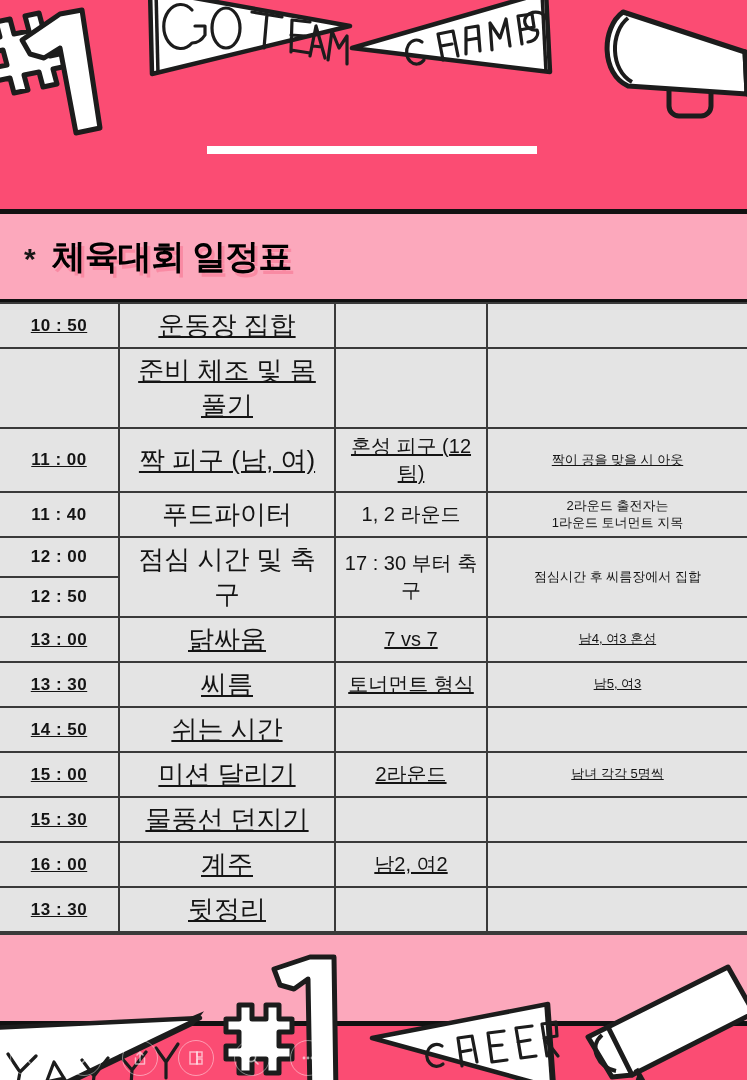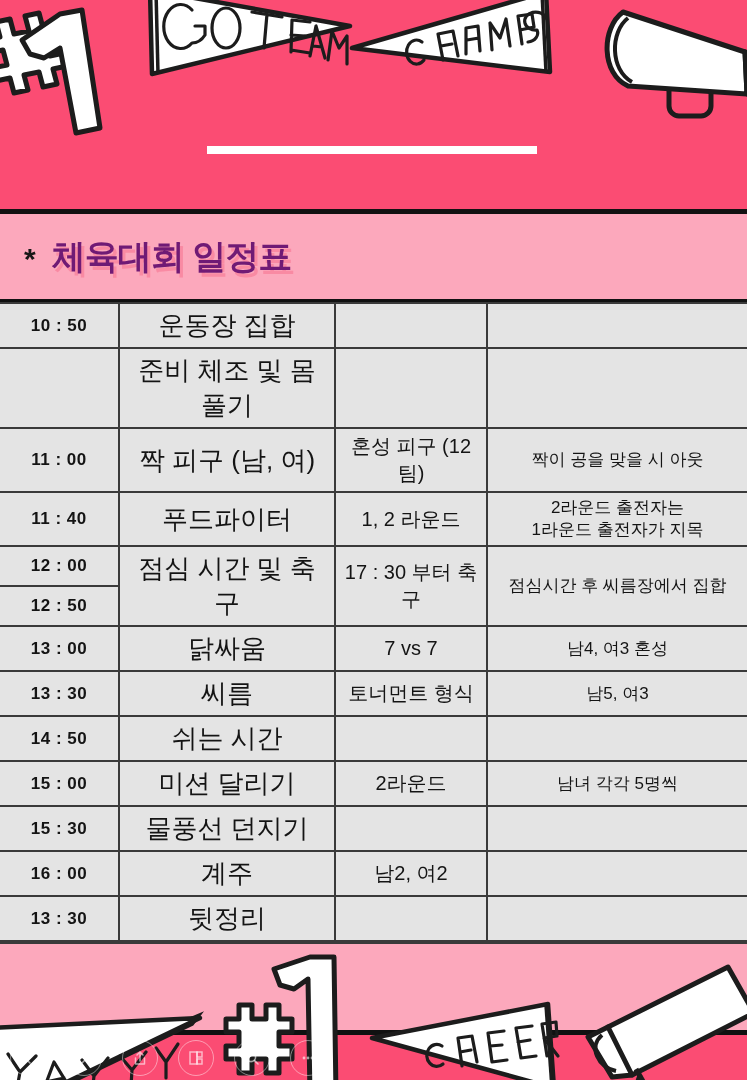--- a/index.html
+++ b/index.html
@@ -42,21 +42,21 @@
     height:88px;
     border-bottom:3px solid #111;
     display:flex;align-items:center;
     padding:0 0 0 24px;box-sizing:border-box;
   }
   .title-star{
     font-size:30px;font-weight:700;color:#171717;
     margin-right:16px;line-height:1;transform:translateY(2px);
   }
   .title-text{
-    font-size:34px;font-weight:700;color:#701a75;
+    font-size:34px;font-weight:700;color:#000000;
     letter-spacing:-1px;
     text-shadow:3px 4px 0 #f98aa3;
     white-space:nowrap;
   }
 
   table.sched{
     border-collapse:collapse;
     width:747px;table-layout:fixed;
     background:#e4e4e4;
   }
@@ -72,24 +72,24 @@
   table.sched td:last-child{border-right:none;}
 
   col.c-time{width:119px;}
   col.c-event{width:216px;}
   col.c-detail{width:152px;}
   col.c-note{width:260px;}
 
   .t-time{font-size:17px;font-weight:700;letter-spacing:.5px;}
   .t-event{font-size:26px;font-weight:500;}
   .t-detail{font-size:20px;font-weight:500;}
-  .t-note{font-size:17px;font-weight:500;line-height:1.3;}
+  .t-note{font-size:13px;font-weight:500;line-height:1.3;}
   .t-note .l2{display:block;}
 
-  .row-tall td{height:40px;}
+  .row-tall td{height:40px;text-decoration:underline;}
   .sheet-foot{
     background:#fca8bc;height:86px;
     border-top:2px solid #3a3a3a;
   }
 
   
   .navbar{
     position:absolute;left:0;bottom:0;width:747px;height:44px;
     display:flex;align-items:center;
     padding-left:10px;box-sizing:border-box;gap:20px;
@@ -191,21 +191,21 @@
           <td class="t-event">짝 피구 (남, 여)</td>
           <td class="t-detail">혼성 피구 (12팀)</td>
           <td class="t-note">짝이 공을 맞을 시 아웃</td>
         </tr>
         <tr>
           <td class="t-time">11 : 40</td>
           <td class="t-event">푸드파이터</td>
           <td class="t-detail">1, 2 라운드</td>
           <td class="t-note">
             <span class="l2">2라운드 출전자는</span>
-            <span class="l2">1라운드 출전자가 지목</span>
+            <span class="l2">1라운드 토너먼트 지목</span>
           </td>
         </tr>
         <tr>
           <td class="t-time">12 : 00</td>
           <td class="t-event" rowspan="2">점심 시간 및 축구</td>
           <td class="t-detail" rowspan="2">
             <span class="l2">17 : 30 부터</span>
             <span class="l2">축구</span>
           </td>
           <td class="t-note" rowspan="2">점심시간 후 씨름장에서 집합</td>

